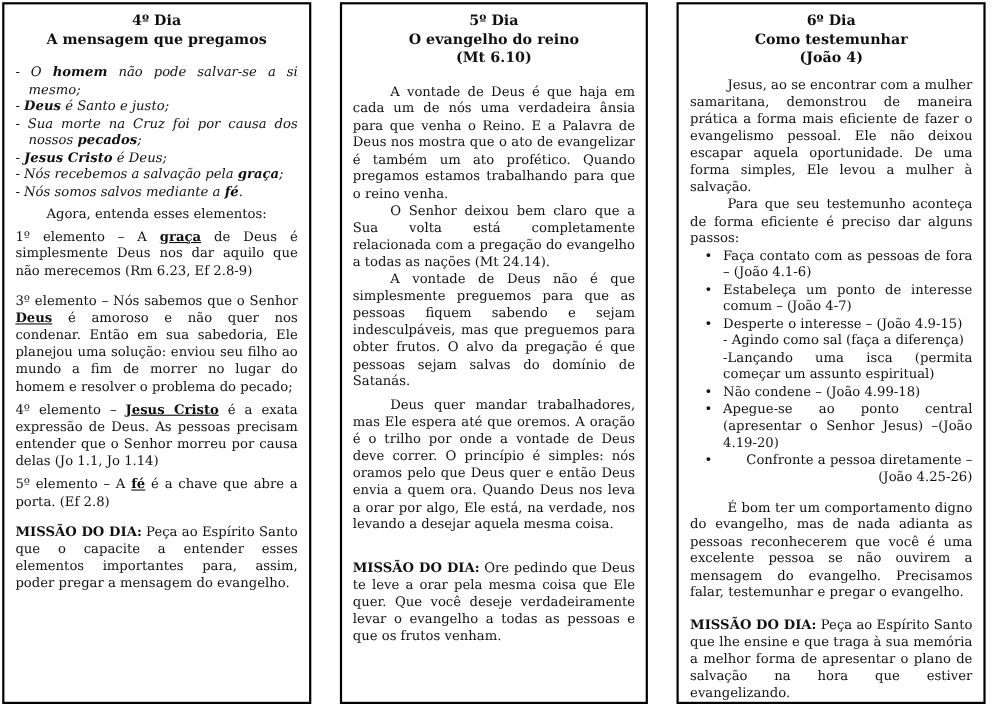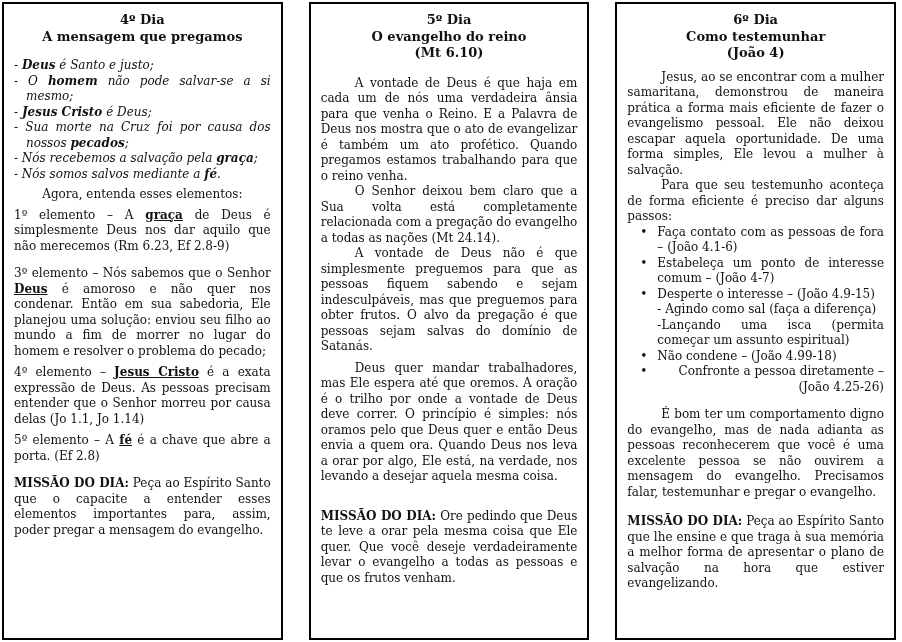--- a/index.html
+++ b/index.html
@@ -25,24 +25,24 @@
 </head>
 <body>
 
 <div class="page" id="panels-container">
     <section class="panel">
     <div class="panel-blocks">
         <div class="blk hcenter"><span class="b">4º Dia</span></div>
         <div class="blk hcenter"><span class="b">A mensagem que pregamos</span></div>
         <div class="blk spacer" style="height: 8px;"></div>
         <div class="blk spacer" style="height: 5px;"></div>
+        <div class="blk hy"><span class="i">- O </span><span class="b i">homem</span><span class="i"> não pode salvar-se a si mesmo;</span></div>
         <div class="blk hy"><span class="i">- </span><span class="b i">Deus</span><span class="i"> é Santo e justo;</span></div>
-        <div class="blk hy"><span class="i">- O </span><span class="b i">homem</span><span class="i"> não pode salvar-se a si mesmo;</span></div>
+        <div class="blk hy"><span class="i">- Sua morte na Cruz foi por causa dos nossos </span><span class="b i">pecados</span><span class="i">;</span></div>
         <div class="blk hy"><span class="i">- </span><span class="b i">Jesus Cristo</span><span class="i"> é Deus;</span></div>
-        <div class="blk hy"><span class="i">- Sua morte na Cruz foi por causa dos nossos </span><span class="b i">pecados</span><span class="i">;</span></div>
         <div class="blk hy"><span class="i">- Nós recebemos a salvação pela </span><span class="b i">graça</span><span class="i">;</span></div>
         <div class="blk hy"><span class="i">- Nós somos salvos mediante a </span><span class="b i">fé</span><span class="i">.</span></div>
         <div class="blk spacer" style="height: 5px;"></div>
         <div class="blk center"><span class="">Agora, entenda esses elementos:</span></div>
         <div class="blk spacer" style="height: 5px;"></div>
         <div class="blk pflat"><span class="">1º elemento – A </span><span class="b  u">graça</span><span class=""> de Deus é simplesmente Deus nos dar aquilo que não merecemos (Rm 6.23, Ef 2.8-9)</span></div>
         <div class="blk spacer" style="height: 6px;"></div>
         <div class="blk spacer" style="height: 6px;"></div>
         <div class="blk pflat"><span class="">3º elemento – Nós sabemos que o Senhor </span><span class="b  u">Deus</span><span class=""> é amoroso e não quer nos condenar. Então em sua sabedoria, Ele planejou uma solução: enviou seu filho ao mundo a fim de morrer no lugar do homem e resolver o problema do pecado;</span></div>
         <div class="blk spacer" style="height: 6px;"></div>
@@ -75,20 +75,21 @@
         <div class="blk hcenter"><span class="b">(João 4)</span></div>
         <div class="blk spacer" style="height: 8px;"></div>
         <div class="blk p"><span class="">Jesus, ao se encontrar com a mulher samaritana, demonstrou de maneira prática a forma mais eficiente de fazer o evangelismo pessoal. Ele não deixou escapar aquela oportunidade. De uma forma simples, Ele levou a mulher à salvação.</span></div>
         <div class="blk p"><span class="">Para que seu testemunho aconteça de forma eficiente é preciso dar alguns passos:</span></div>
         <div class="blk bullet"><span class="">Faça contato com as pessoas de fora – (João 4.1-6)</span></div>
         <div class="blk bullet"><span class="">Estabeleça um ponto de interesse comum – (João 4-7)</span></div>
         <div class="blk bullet"><span class="">Desperte o interesse – (João 4.9-15)</span></div>
         <div class="blk bsub"><span class="">- Agindo como sal (faça a diferença)</span></div>
         <div class="blk bsub"><span class="">-Lançando uma isca (permita começar um assunto espiritual)</span></div>
         <div class="blk bullet"><span class="">Não condene – (João 4.99-18)</span></div>
+        <div class="blk bullet"><span class="">Apegue-se ao ponto central (apresentar o Senhor Jesus) –(João 4.19-20)</span></div>
         <div class="blk bullet left"><span class="">Confronte a pessoa diretamente –</span><br><span class="">(João 4.25-26)</span></div>
         <div class="blk spacer" style="height: 12px;"></div>
         <div class="blk p"><span class="">É bom ter um comportamento digno do evangelho, mas de nada adianta as pessoas reconhecerem que você é uma excelente pessoa se não ouvirem a mensagem do evangelho. Precisamos falar, testemunhar e pregar o evangelho.</span></div>
         <div class="blk spacer" style="height: 14px;"></div>
         <div class="blk pflat"><span class="b">MISSÃO DO DIA:</span><span class=""> Peça ao Espírito Santo que lhe ensine e que traga à sua memória a melhor forma de apresentar o plano de salvação na hora que estiver evangelizando.</span></div>
       </div>
   </section>
   </div>
 
 </body></html>

